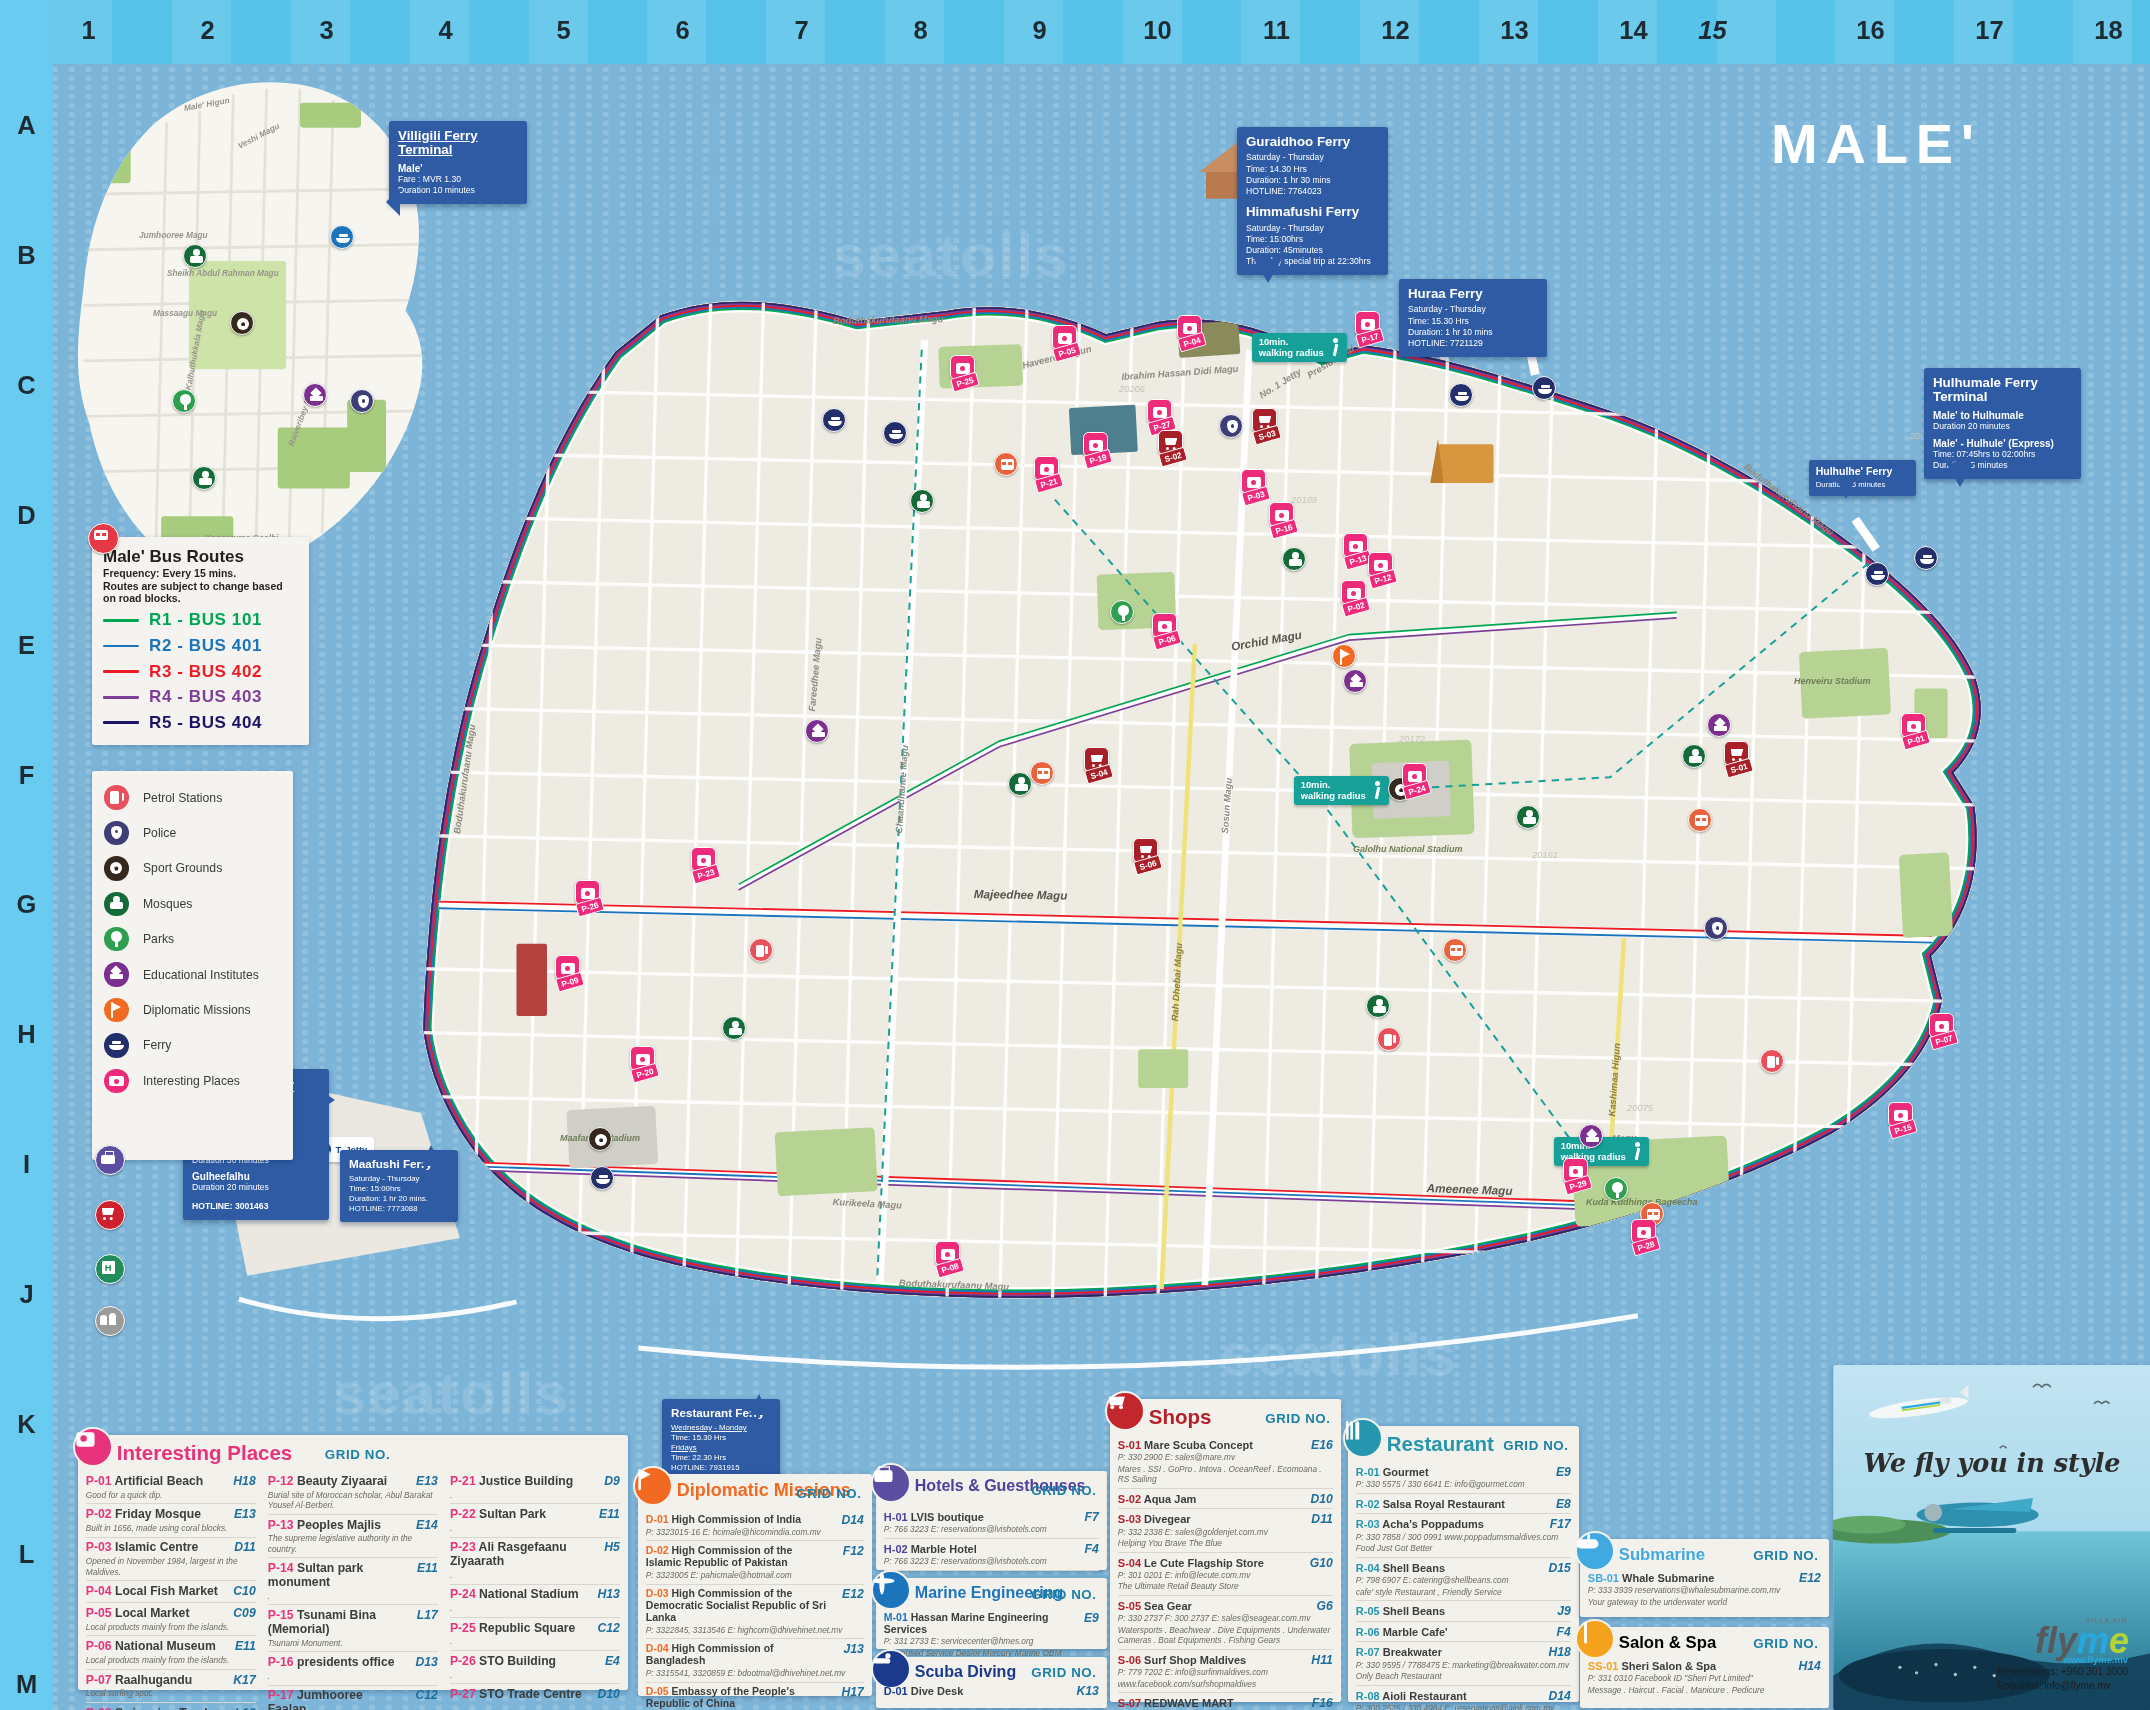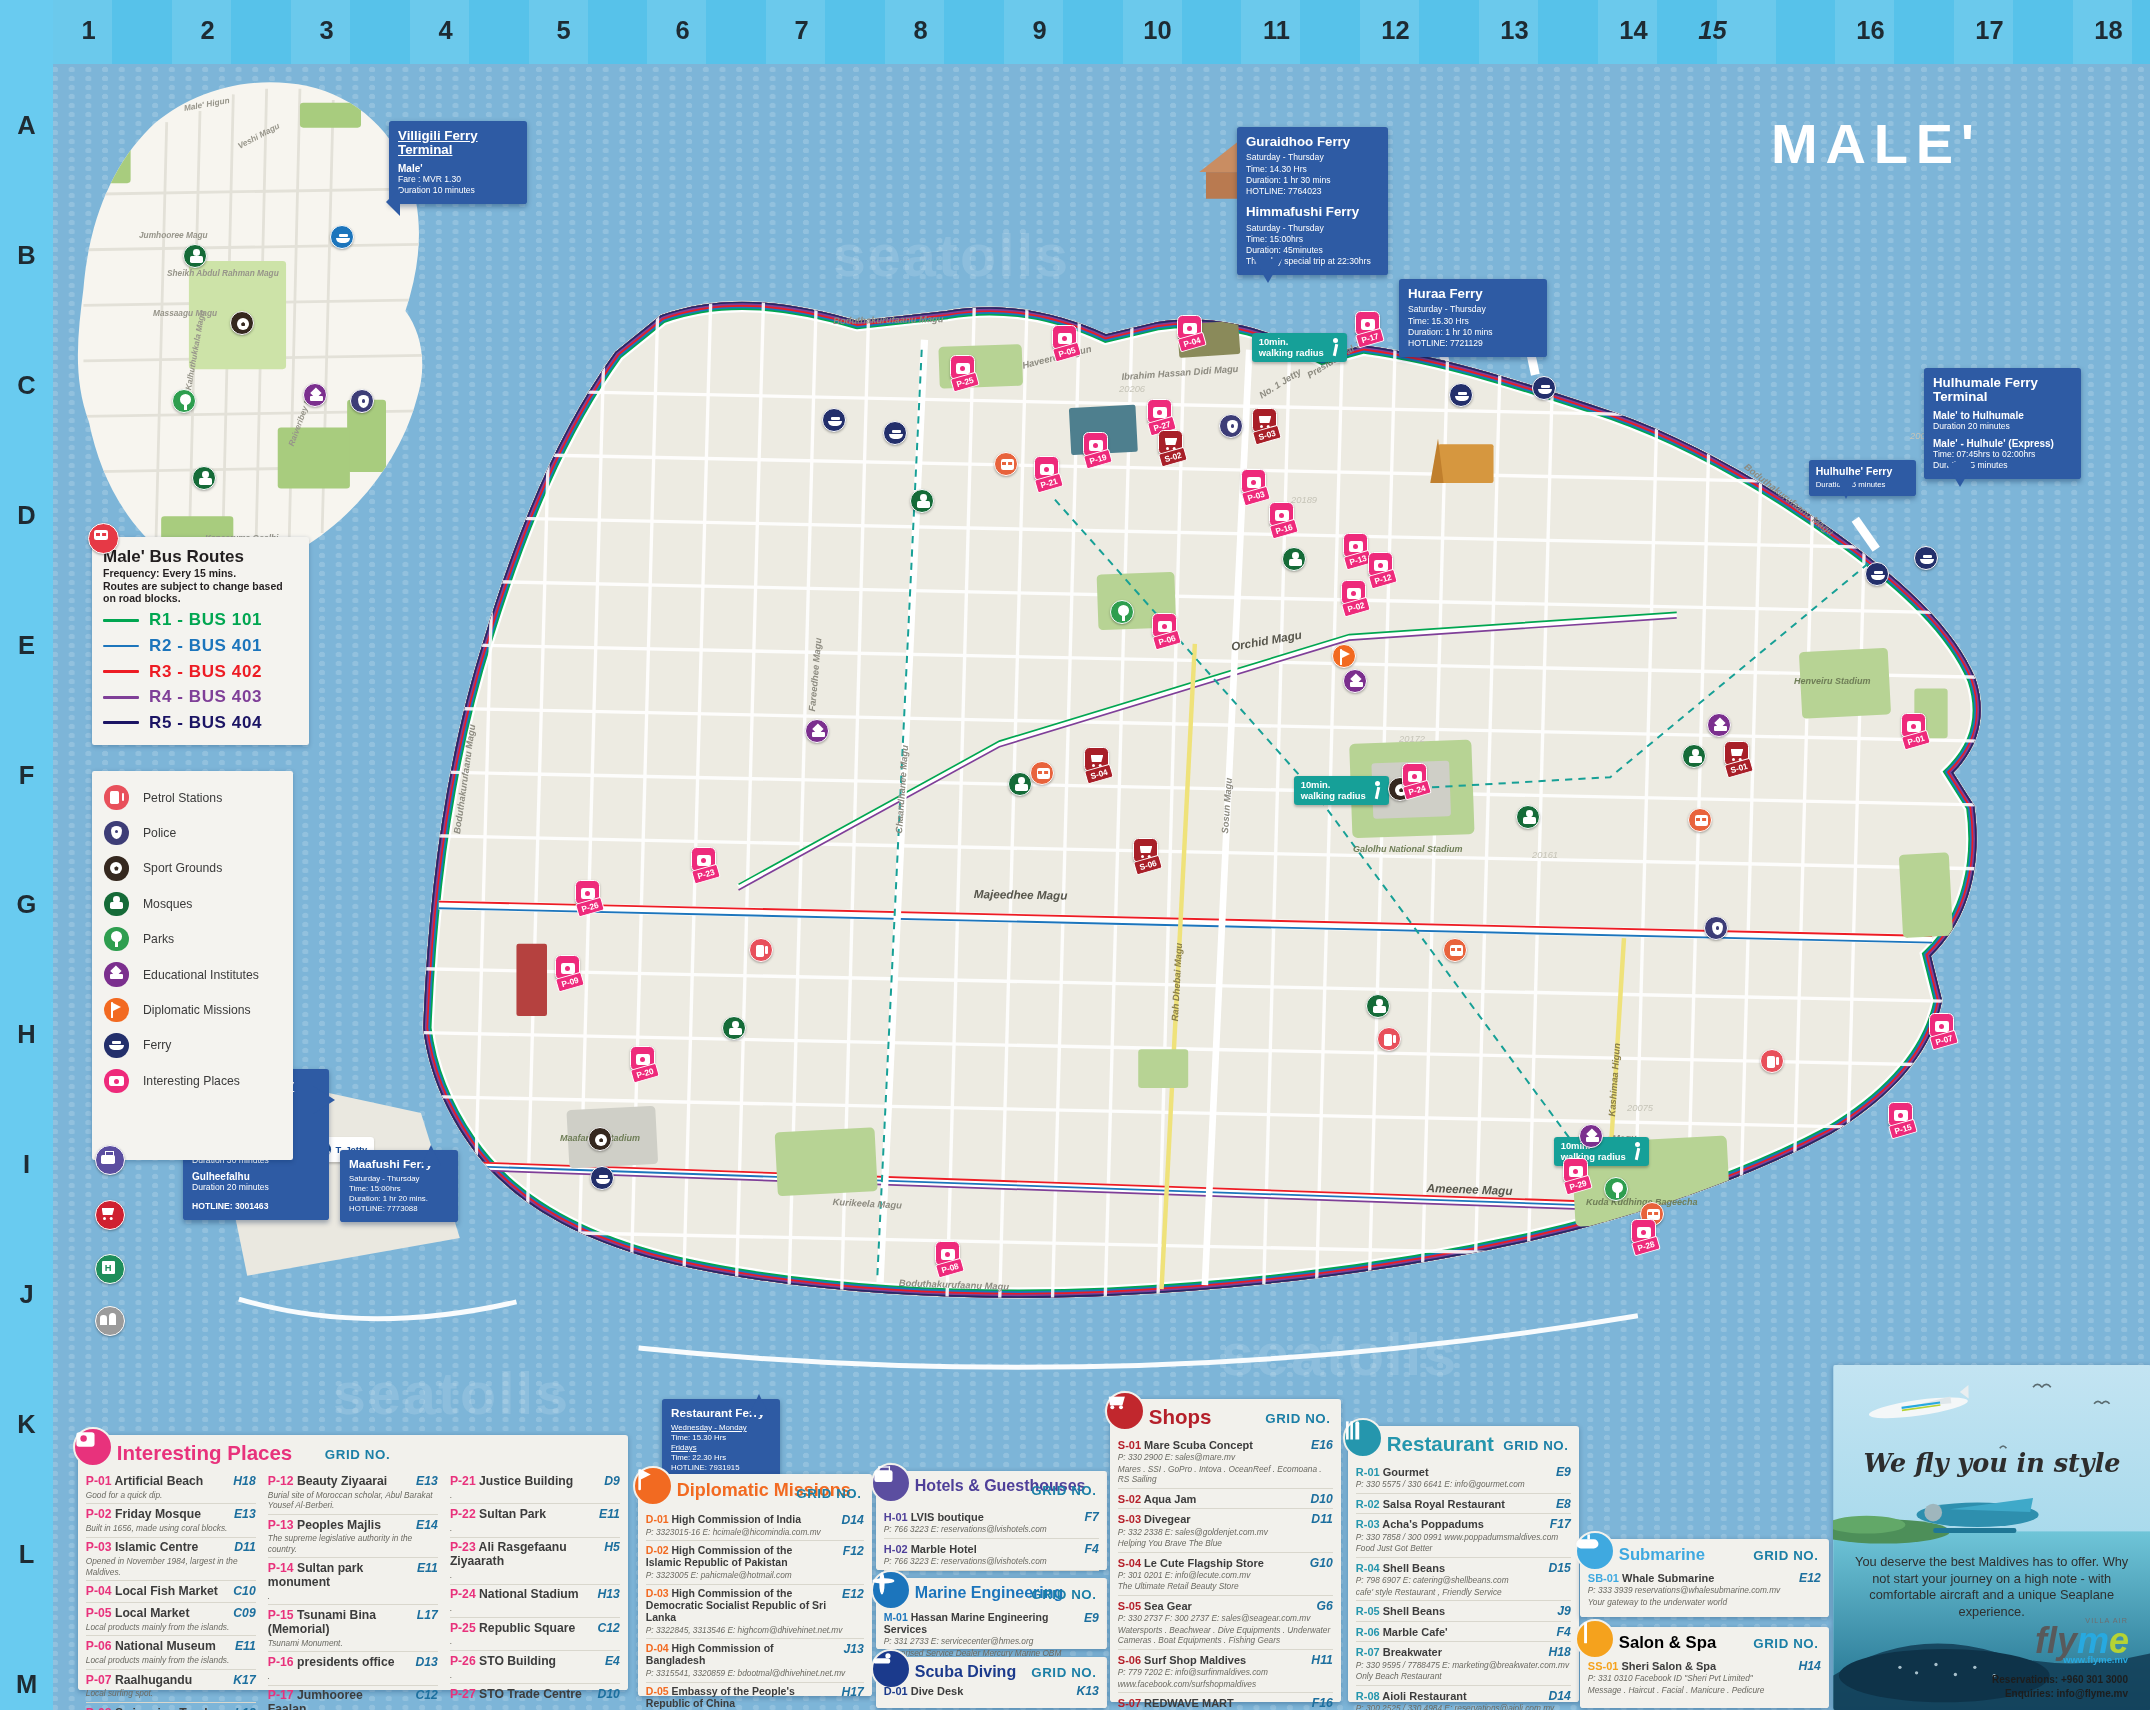--- a/index.html
+++ b/index.html
@@ -128,21 +128,21 @@
   
   .ad{position:absolute;left:1833px;top:1365px;width:318px;height:345px;border-radius:2.2px;overflow:hidden;
       box-shadow:0 1.7px 5px rgba(0,40,80,.3);}
   .ad .tag{position:absolute;left:0;top:83px;width:100%;text-align:center;font-family:"DejaVu Serif",serif;
       font-style:italic;font-weight:bold;font-size:25.5px;color:#2d2d2d;}
   .ad .body{position:absolute;left:16.7px;top:189px;width:284px;text-align:center;font-size:12.8px;color:#2f2f2f;line-height:1.3;}
   .ad .brand{position:absolute;right:22px;top:255px;font-size:36px;font-weight:bold;font-style:italic;color:#58595b;}
   .ad .brand .m{color:#27a9e0;}.ad .brand .e{color:#b5d334;}
   .ad .villa{position:absolute;right:23px;top:251px;font-size:7.2px;color:#6d6e70;letter-spacing:1.1px;}
   .ad .url{position:absolute;right:23px;top:289px;font-size:9.4px;color:#27a9e0;font-weight:bold;}
-  .ad .res{position:absolute;right:23px;top:308px;font-size:10px;font-weight:bold;color:#1d1d1d;text-align:right;line-height:1.35;}
+  .ad .res{position:absolute;right:23px;top:300px;font-size:10px;font-weight:normal;color:#1d1d1d;line-height:1.35;}
 </style>
 </head>
 <body>
 
 <div id="stage">
   <div class="sea"></div>
 
   <span class="wm" style="left:167px;top:389px">seatolls</span>
   <span class="wm" style="left:833px;top:222px">seatolls</span>
   <span class="wm" style="left:1443px;top:833px">seatolls</span>
@@ -1024,21 +1024,20 @@
           <circle cx="255" cy="545" r="3"></circle>
           <circle cx="290" cy="560" r="3"></circle>
       </g>
       <g stroke="#5a6b70" stroke-width="3" fill="none">
         <path d="M 360 40 q 8 -10 16 0 M 376 40 q 8 -10 16 0"></path>
         <path d="M 470 70 q 7 -9 14 0 M 484 70 q 7 -9 14 0"></path>
         <path d="M 300 150 q 6 -8 12 0"></path>
       </g>
     </svg>
     <div class="tag">We fly you in style</div>
-    <div class="body">You deserve the best Maldives has to offer. Why not start your journey on a high note - with comfortable aircraft and a unique Seaplane experience.</div>
     <div class="villa">VILLA AIR</div>
     <div class="brand"><span>fly</span><span class="m">m</span><span class="e">e</span></div>
     <div class="url">www.flyme.mv</div>
     <div class="res">
       <div>Reservations: +960 301 3000</div>
       <div>Enquiries: info@flyme.mv</div>
     </div>
   </div>
 </div>
 

